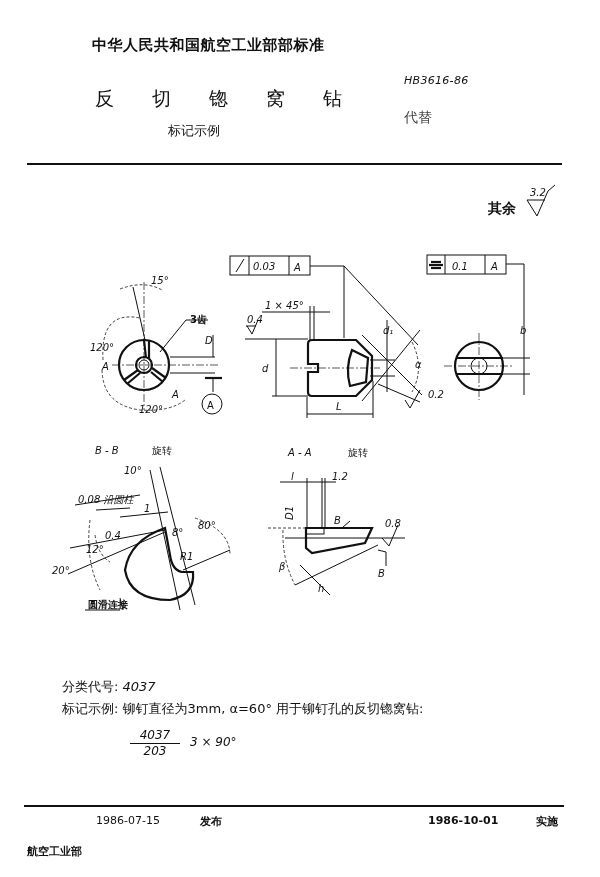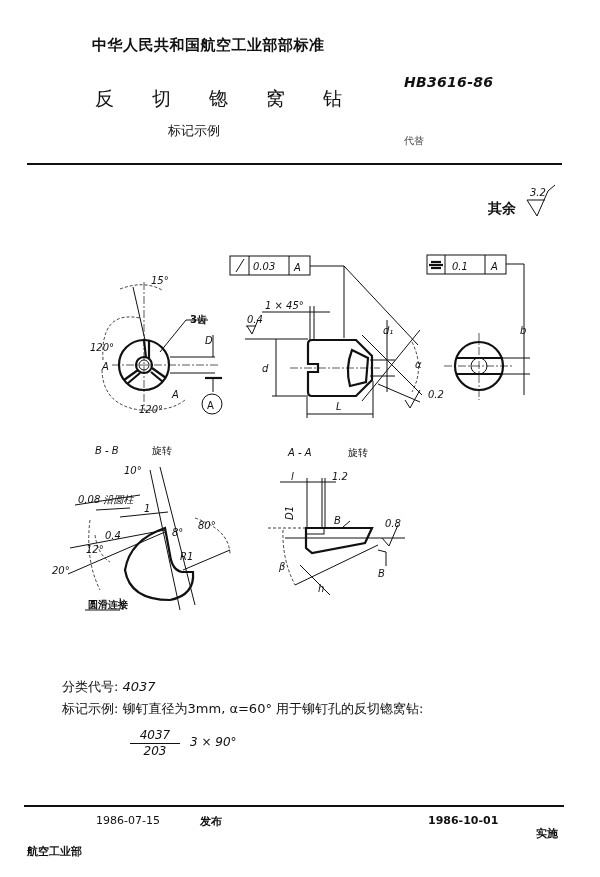--- a/index.html
+++ b/index.html
@@ -1,22 +1,22 @@
 <!DOCTYPE html>
 <html><head>
 <meta charset="utf-8">
 <style>
   html,body{margin:0;padding:0;background:#fff;}
   body{width:600px;height:877px;position:relative;overflow:hidden;font-family:"DejaVu Sans",sans-serif;color:#111;}
   .abs{position:absolute;white-space:nowrap;text-align:right;}
   .hdr-org{left:92px;top:36px;font-size:15px;font-weight:bold;letter-spacing:0.5px;}
   .title{left:95px;top:86px;font-size:19px;letter-spacing:38px;font-family:"DejaVu Serif",serif;}
   .subtitle{left:168px;top:122px;font-size:13px;font-family:"DejaVu Serif",serif;}
-  .std-no{left:404px;top:74px;font-size:14px;font-style:italic;font-family:"DejaVu Sans",sans-serif;letter-spacing:0.3px;font-weight:bold;}
-  .replace{left:404px;top:109px;font-size:10px;color:#444;margin-top:25px;}
+  .std-no{left:404px;top:74px;font-size:11px;font-style:italic;font-family:"DejaVu Sans",sans-serif;letter-spacing:0.3px;}
+  .replace{left:404px;top:109px;font-size:14px;color:#444;}
   .rule{position:absolute;height:2px;background:#111;}
   .rest-label{left:488px;top:200px;font-size:14px;font-weight:bold;}
   .mono{font-family:"DejaVu Sans",sans-serif;font-style:italic;}
   .note{left:62px;font-size:13px;}
   .frac{left:130px;top:728px;width:50px;text-align:center;font-size:12px;font-style:italic;}
   .frac .num{border-bottom:1px solid #111;padding-bottom:1px;}
   .footer{top:814px;font-size:11px;font-weight:bold;}
   .page-no{left:601px;top:853px;font-size:12px;font-style:italic;font-family:"DejaVu Serif",serif;}
   svg{position:absolute;left:0;top:0;}
   .ln{stroke:#111;fill:none;stroke-width:1;}
@@ -225,14 +225,14 @@
   <div class="num">4037</div>
   <div>203</div>
 </div>
 <div class="abs mono" style="left:190px;top:735px;font-size:12px;">3 × 90°</div>
 
 <div class="rule" style="left:24px;top:805px;width:540px;"></div>
 <div class="abs footer" style="left:27px;margin-top:30px;">航空工业部</div>
 <div class="abs footer" style="left:96px;font-weight:normal;">1986-07-15</div>
 <div class="abs footer" style="left:200px;">发布</div>
 <div class="abs footer" style="left:428px;font-weight:bold;">1986-10-01</div>
-<div class="abs footer" style="left:536px;margin-top:12px;">实施</div>
+<div class="abs footer" style="left:536px;">实施</div>
 <div class="abs page-no">56</div>
 
 </body></html>

